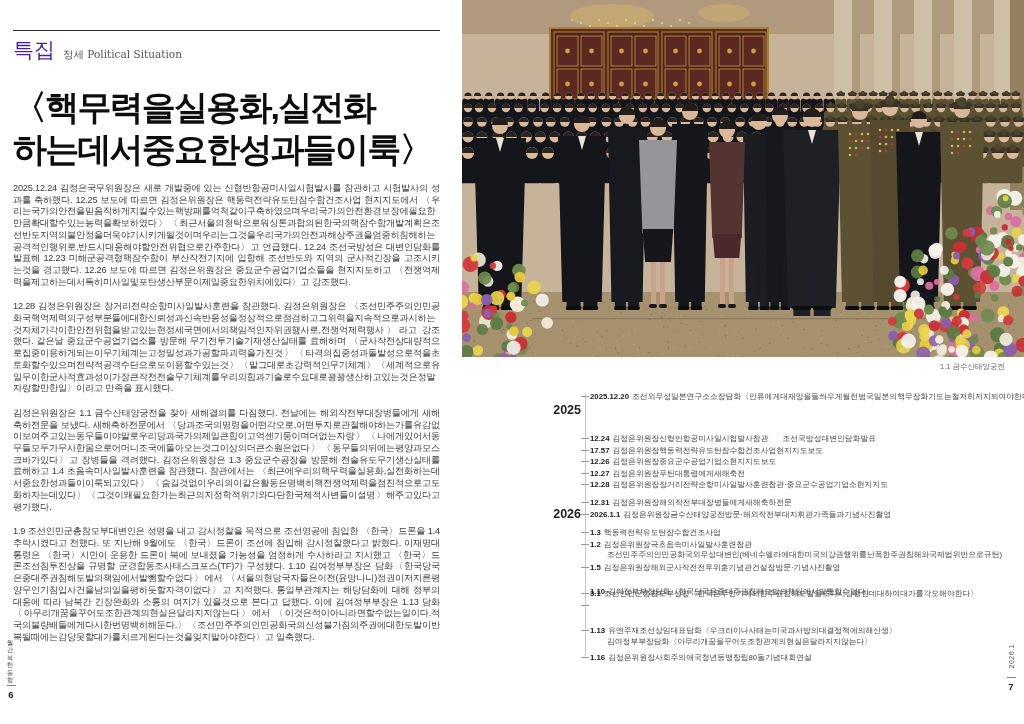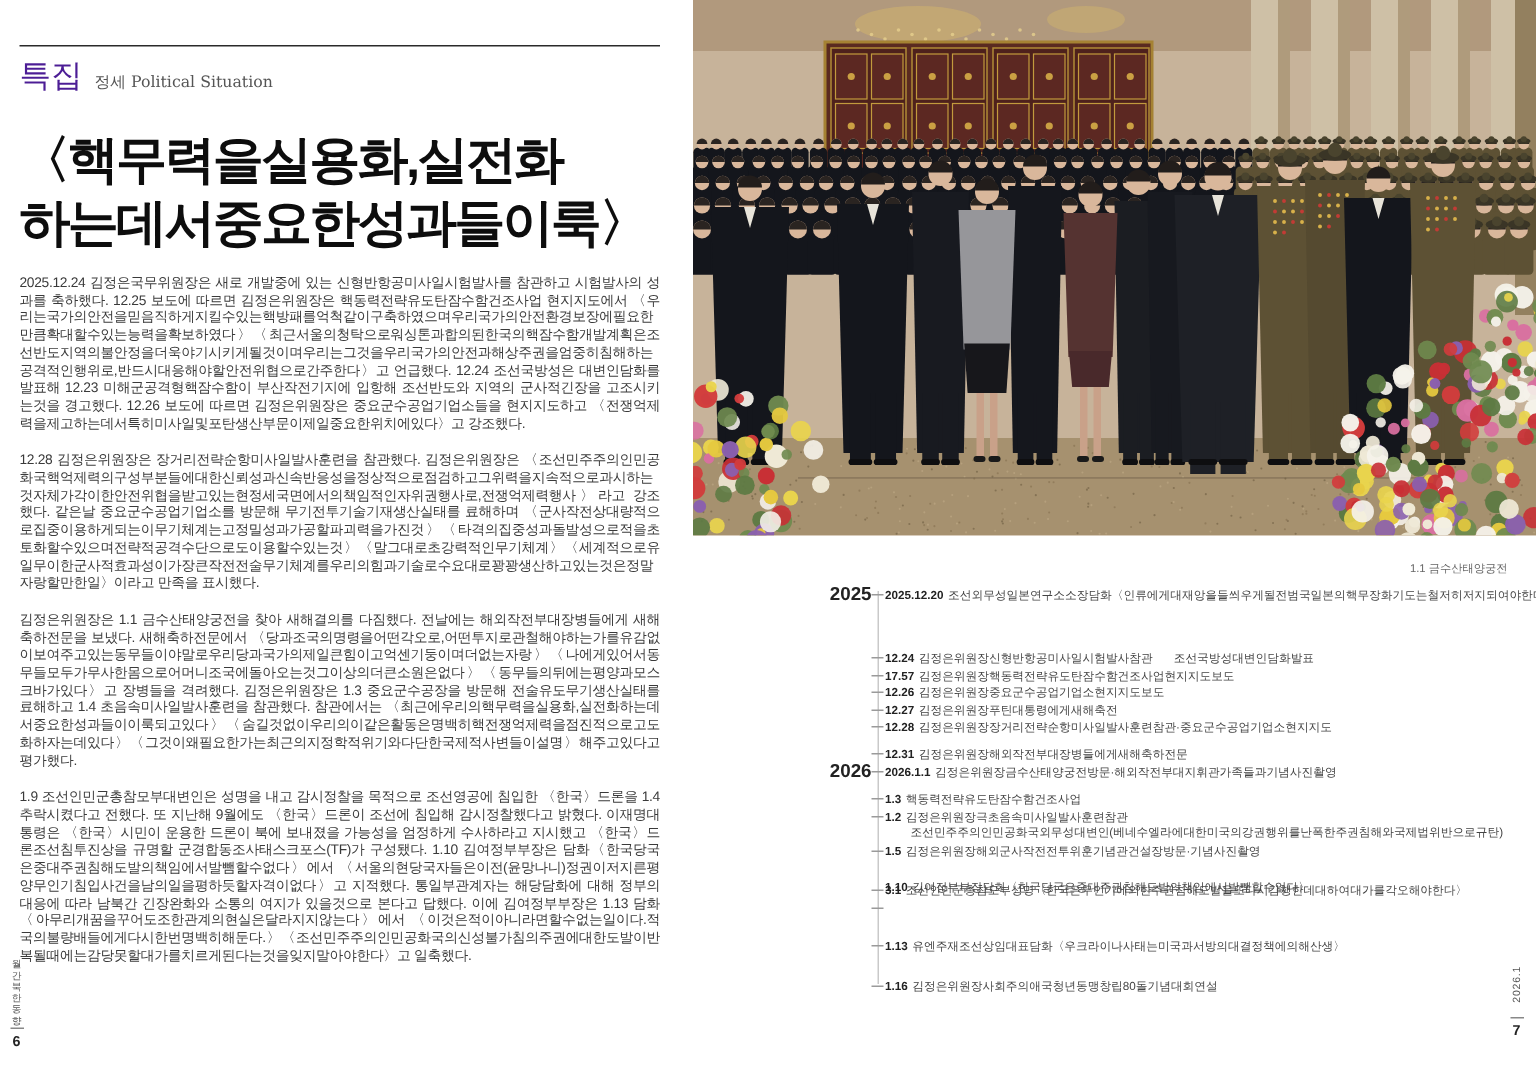--- a/index.html
+++ b/index.html
@@ -12,21 +12,21 @@
     font-family:"DejaVu Serif","Liberation Serif",serif;}
   .section-title{font-size:21px;color:#4c1d95;letter-spacing:0;}
   .section-sub{font-size:10.5px;color:#555;padding-bottom:2px;}
   .headline{position:absolute;left:13px;top:86px;width:440px;
     font-size:34px;font-weight:800;line-height:1.24;letter-spacing:-1.8px;color:#0d0d0d;}
   .bodycopy{position:absolute;left:13px;top:183px;width:427px;}
   .bodycopy p{margin:0 0 13px 0;font-size:9.2px;line-height:11.7px;text-align:justify;
     word-break:break-all;color:#3a3a3a;letter-spacing:-0.2px;}
   
   .photo-wrap{position:absolute;left:462px;top:0;width:562px;height:357px;overflow:hidden;background:#c7b39a;}
-  .photo-caption{position:absolute;top:362px;right:19px;font-size:7.5px;color:#666;letter-spacing:0;margin-top:12px;}
+  .photo-caption{position:absolute;top:362px;right:19px;font-size:7.5px;color:#666;letter-spacing:0;}
   
   .timeline{position:absolute;left:548px;top:386px;width:476px;height:300px;font-size:7.8px;color:#444;}
   .tl-axis{position:absolute;left:37px;top:8px;width:1px;height:262px;background:#c9c9c9;}
   .tl-year{position:absolute;left:0;width:33px;text-align:right;font-size:12.5px;font-weight:700;color:#222;letter-spacing:0;}
   .tl-dash{position:absolute;left:33px;width:8px;height:1px;background:#9a9a9a;}
   .tl-entry{position:absolute;left:42px;white-space:nowrap;line-height:10.5px;}
   .tl-date{font-weight:700;color:#222;margin-right:3px;}
   .tl-extra{margin-left:14px;}
   .tl-line2{margin-left:17px;white-space:nowrap;}
   
@@ -1724,21 +1724,21 @@
         <circle cx="607.3025834848171" cy="338.74567204571235" r="2.9509093183558437" fill="#f5f2ea" opacity="0.9554491055653489"></circle>
         <circle cx="546.1513679190931" cy="320.2939673815416" r="5.10415760914184" fill="#d23c3c" opacity="0.9285717735628713"></circle>
         <circle cx="532.1569495327464" cy="271.3664515903265" r="6.133757780583256" fill="#5d7a43" opacity="0.9508182735089212"></circle>
       </g>
     </svg>
 </div>
 <div class="photo-caption">1.1 금수산태양궁전</div>
 
 <div class="timeline" id="timeline">
   <div class="tl-axis"></div>
-<div class="tl-year" style="top: 3px;">2025</div>
+<div class="tl-year" style="top: 17px;">2025</div>
     <div class="tl-dash" style="top: 10px;"></div>
     <div class="tl-entry" style="top: 6px;"><span class="tl-date">2025.12.20</span><span>조선외무성일본연구소소장담화〈인류에게대재앙을들씌우게될전범국일본의핵무장화기도는철저히저지되여야한다〉</span></div>
     <div class="tl-dash" style="top: 52px;"></div>
     <div class="tl-entry" style="top: 48px;"><span class="tl-date">12.24</span><span>김정은위원장신형반항공미사일시험발사참관</span><span class="tl-extra">조선국방성대변인담화발표</span></div>
     <div class="tl-dash" style="top: 63.5px;"></div>
     <div class="tl-entry" style="top: 59.5px;"><span class="tl-date">17.57</span><span>김정은위원장핵동력전략유도탄잠수함건조사업현지지도보도</span></div>
     <div class="tl-dash" style="top: 75px;"></div>
     <div class="tl-entry" style="top: 71px;"><span class="tl-date">12.26</span><span>김정은위원장중요군수공업기업소현지지도보도</span></div>
     <div class="tl-dash" style="top: 86.5px;"></div>
     <div class="tl-entry" style="top: 82.5px;"><span class="tl-date">12.27</span><span>김정은위원장푸틴대통령에게새해축전</span></div>
@@ -1753,21 +1753,21 @@
     <div class="tl-entry" style="top: 142px;"><span class="tl-date">1.3</span><span>핵동력전략유도탄잠수함건조사업</span></div>
     <div class="tl-dash" style="top: 157.5px;"></div>
     <div class="tl-entry" style="top: 153.5px;"><span class="tl-date">1.2</span><span>김정은위원장극초음속미사일발사훈련참관</span><div class="tl-line2">조선민주주의인민공화국외무성대변인(베네수엘라에대한미국의강권행위를난폭한주권침해와국제법위반으로규탄)</div></div>
     <div class="tl-dash" style="top: 181px;"></div>
     <div class="tl-entry" style="top: 177px;"><span class="tl-date">1.5</span><span>김정은위원장해외군사작전전투위훈기념관건설장방문·기념사진촬영</span></div>
     <div class="tl-dash" style="top: 207px;"></div>
     <div class="tl-entry" style="top: 203px;"><span class="tl-date">3.1</span><span>조선인민군총참모부성명〈한국은무인기에의한주권침해도발을또다시감행한데대하여대가를각오해야한다〉</span></div>
     <div class="tl-dash" style="top: 219px;"></div>
     <div class="tl-entry" style="top: 201px; text-align: center;"><span class="tl-date">1.10</span><span>김여정부부장담화〈한국당국은중대주권침해도발의책임에서발뺌할수없다〉</span></div>
     <div class="tl-dash" style="top: 244px;"></div>
-    <div class="tl-entry" style="top: 240px;"><span class="tl-date">1.13</span><span>유엔주재조선상임대표담화〈우크라이나사태는미국과서방의대결정책에의해산생〉</span></div>
+    <div class="tl-entry" style="top: 240px;"><span class="tl-date">1.13</span><span>유엔주재조선상임대표담화〈우크라이나사태는미국과서방의대결정책에의해산생〉</span><div class="tl-line2">김여정부부장담화〈아무리개꿈을꾸어도조한관계의현실은달라지지않는다〉</div></div>
     <div class="tl-dash" style="top: 271px;"></div>
     <div class="tl-entry" style="top: 267px;"><span class="tl-date">1.16</span><span>김정은위원장사회주의애국청년동맹창립80돌기념대회연설</span></div>
   </div>
 
 <div class="spine-left">
   <div class="spine-text">월간북한동향</div>
   <div class="folio-rule"></div>
   <div class="folio-num">6</div>
 </div>
 

